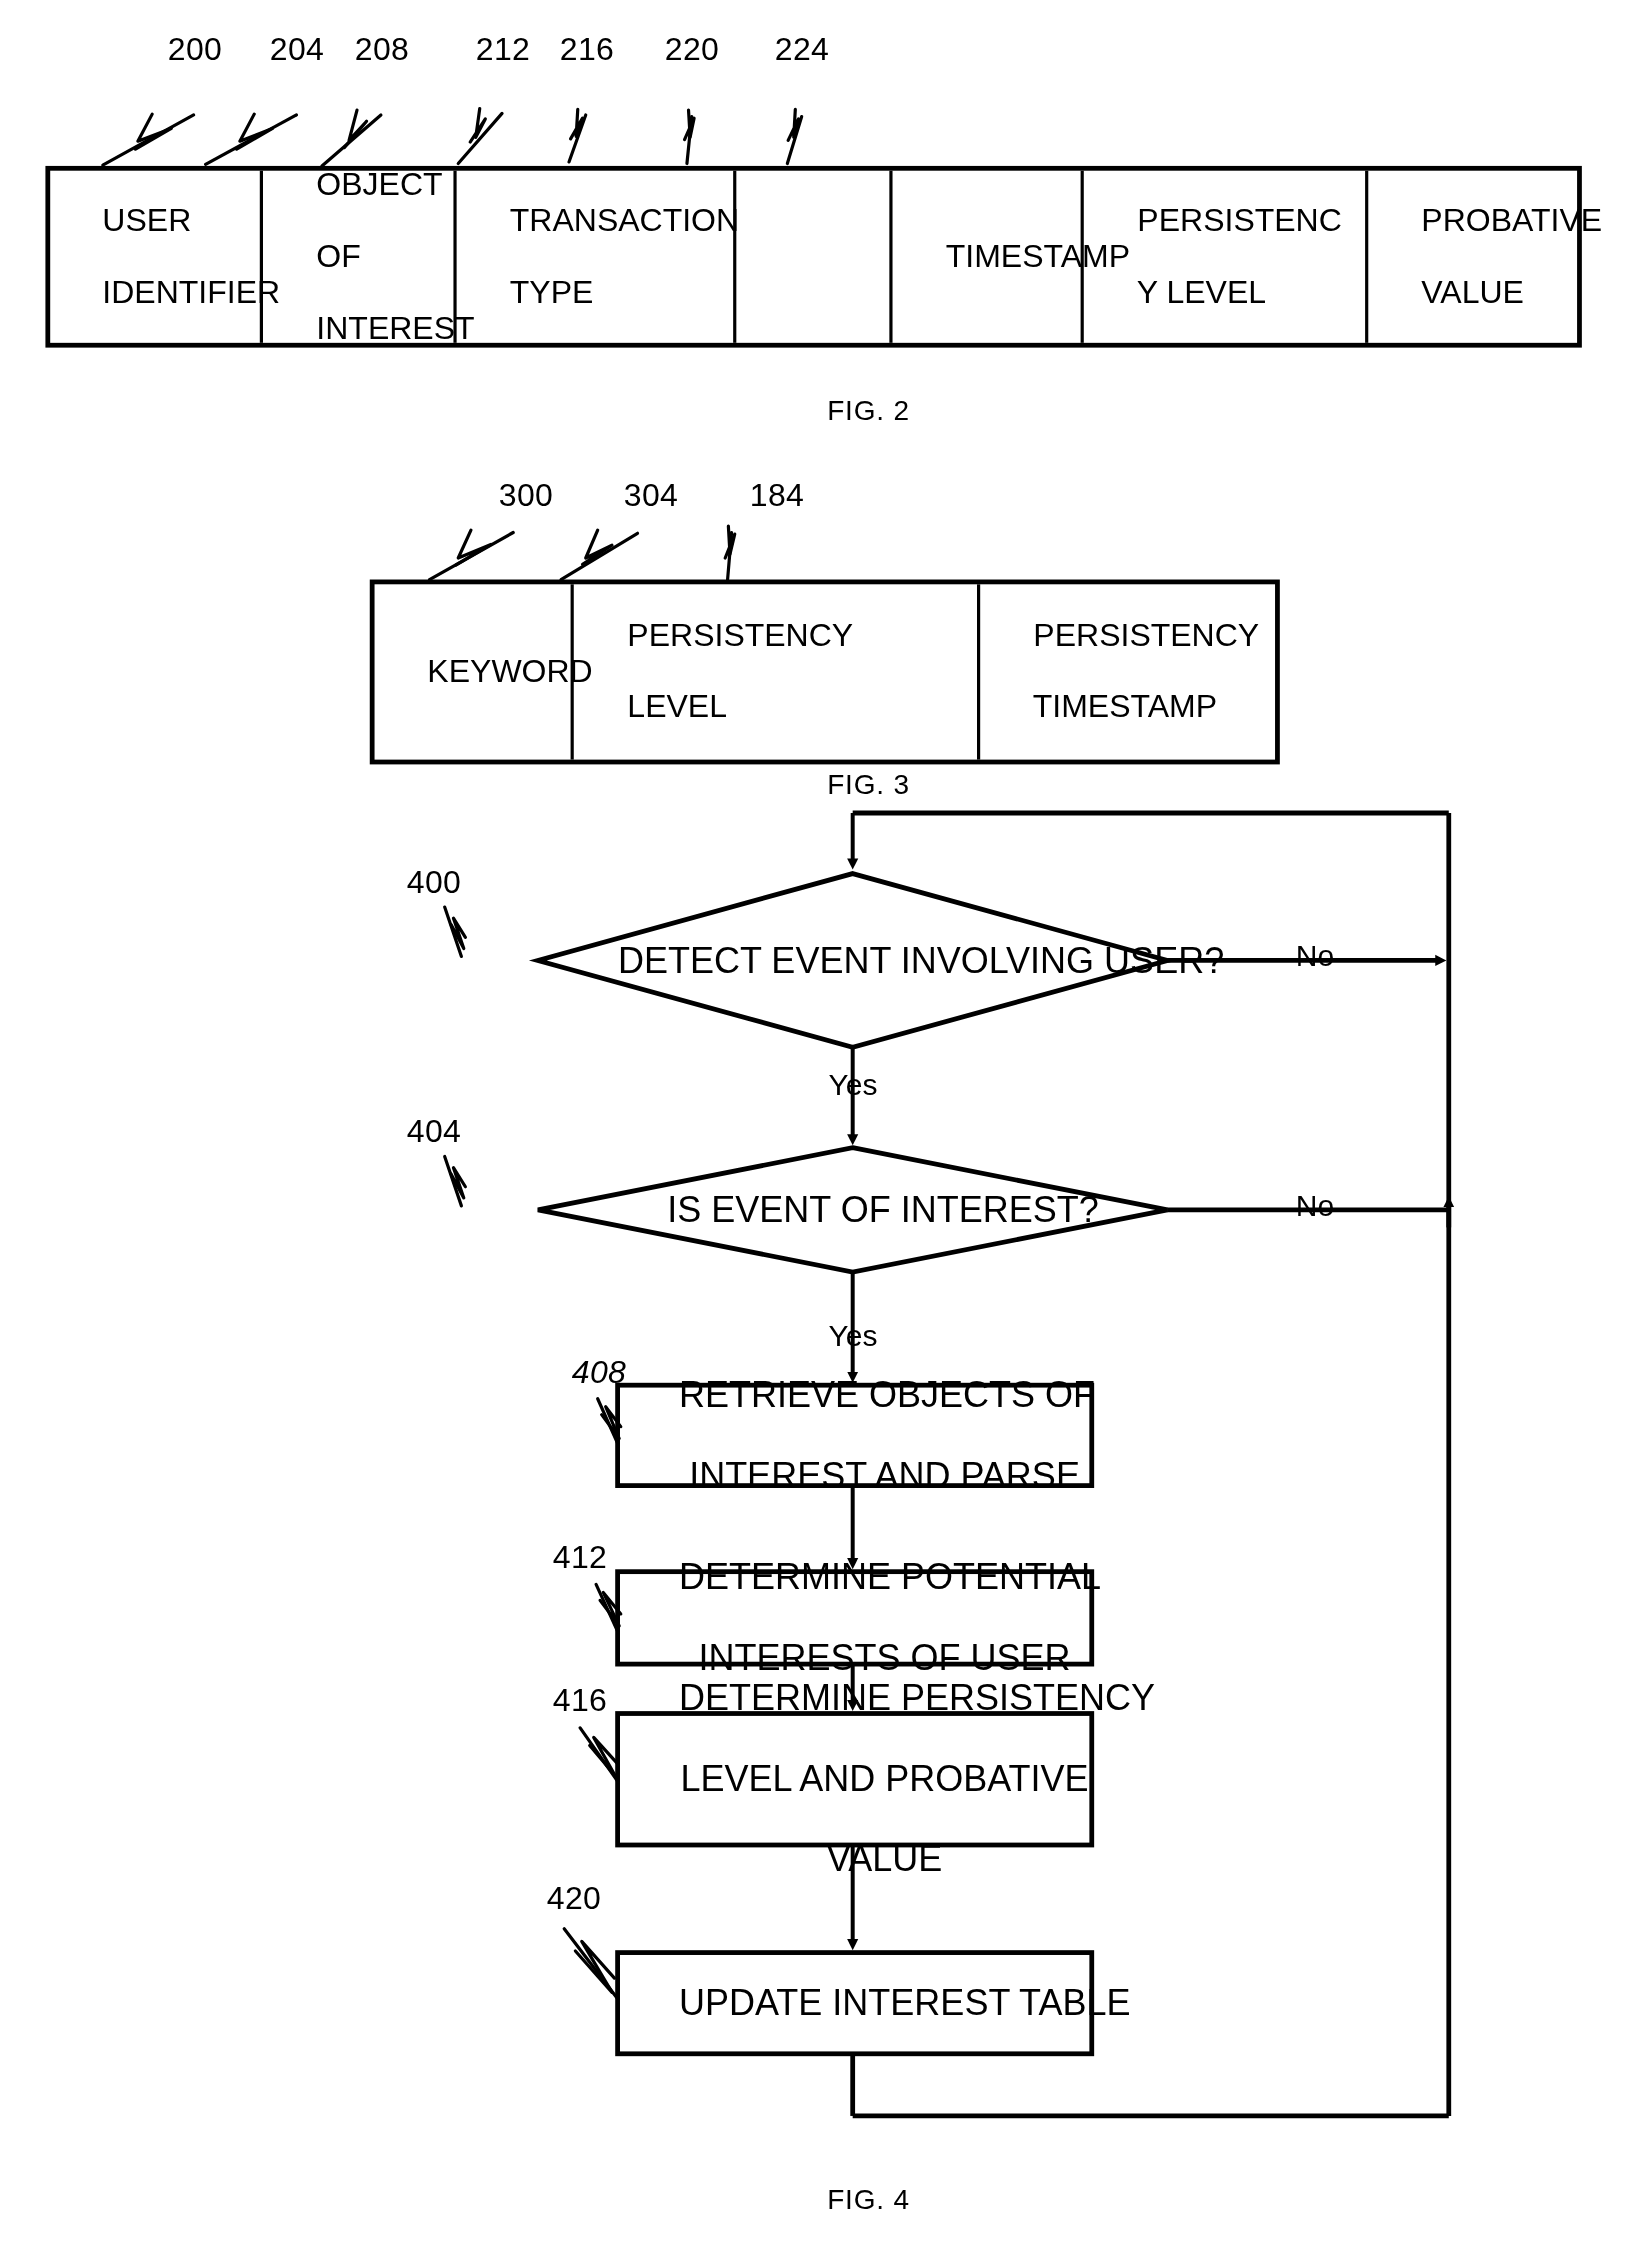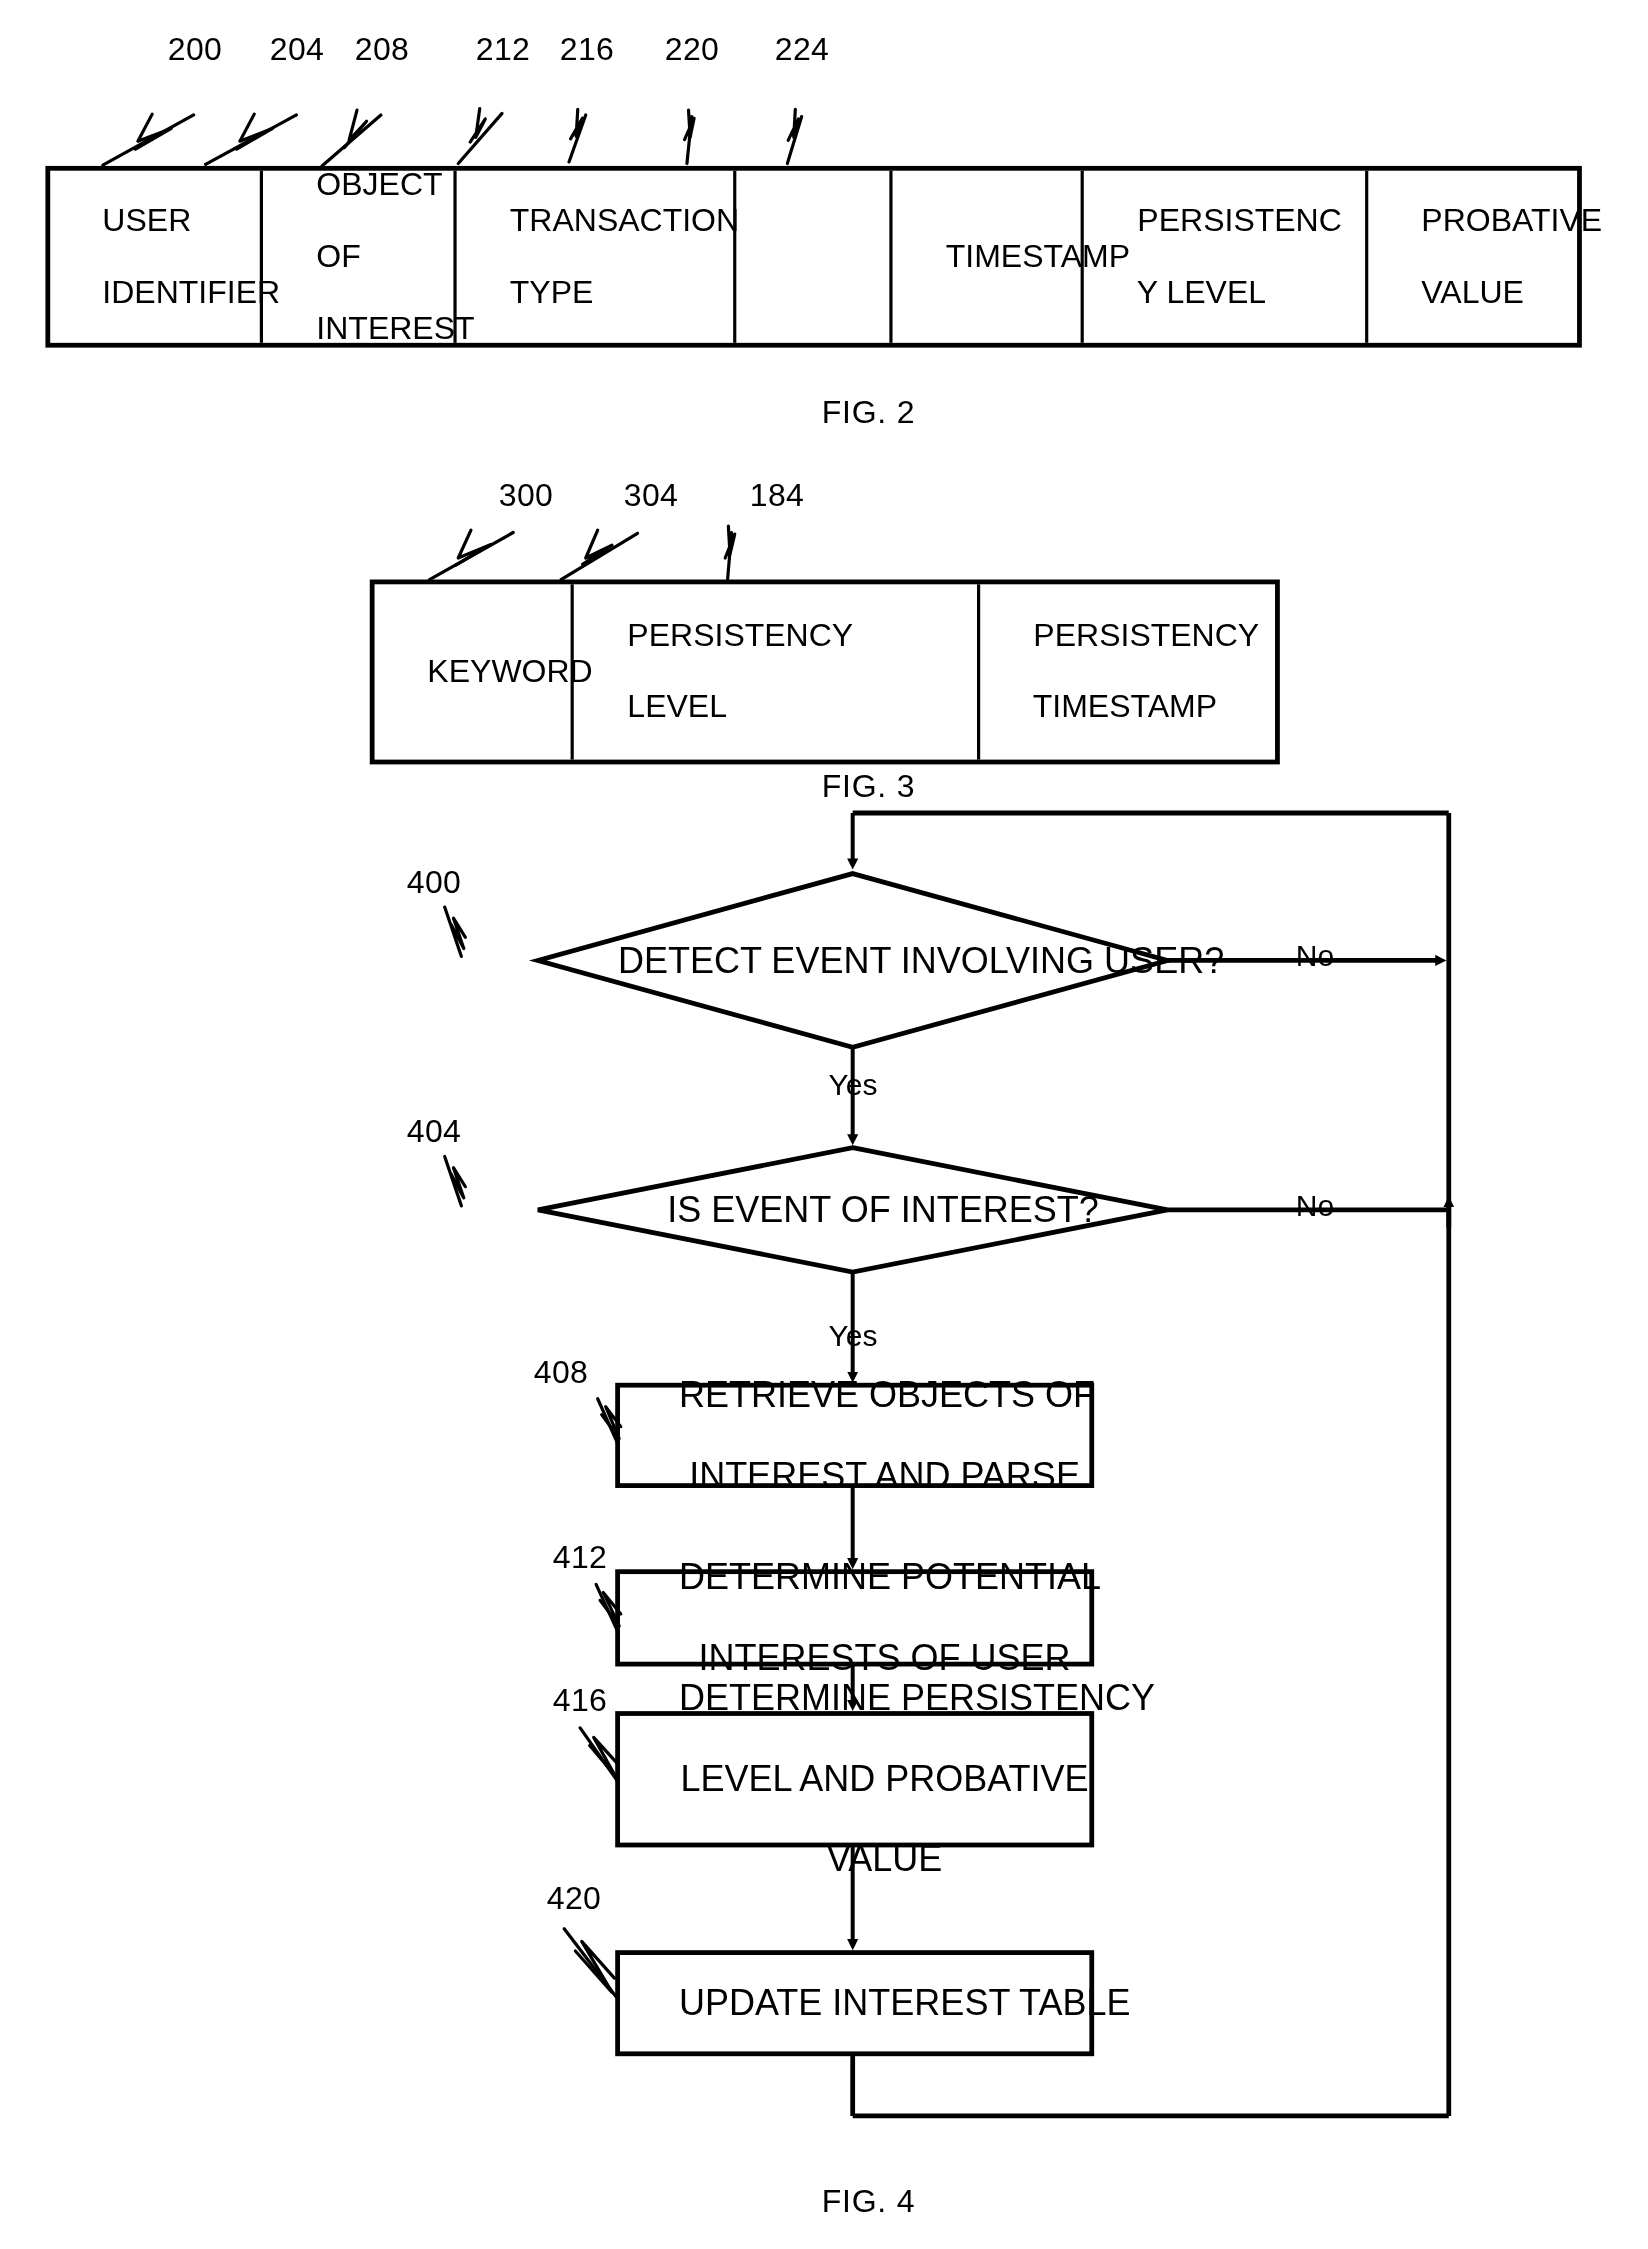--- a/index.html
+++ b/index.html
@@ -54,21 +54,21 @@
     font-size: 36px;
     text-align: center;
     letter-spacing: 0px;
   }
   
   .branch {
     font-size: 30px;
   }
   
   .caption {
-    font-size: 32px;
+    font-size: 28px;
     letter-spacing: 0.8px;
   }
   .centerbox {
     display: flex;
     align-items: center;
     justify-content: center;
     position: absolute;
   }
 </style>
 </head>
@@ -281,21 +281,21 @@
     <div class="lbl cellText t3" style="position:static; width:296px;">
       <span>PERSISTENCY</span><br>
       <span>TIMESTAMP</span>
     </div>
   </div>
 
   <div class="lbl caption" style="left:749px; top:769px; width:239px;">FIG. 3</div>
 
   <div class="lbl refnum" style="left:390px; top:865px; width:88px;">400</div>
   <div class="lbl refnum" style="left:390px; top:1114px; width:88px;">404</div>
-  <div class="lbl refnum" style="left:517px; top:1355px; width:88px;">408</div>
+  <div class="lbl refnum" style="left:555px; top:1355px; width:88px;font-style:italic;">408</div>
   <div class="lbl refnum" style="left:536px; top:1540px; width:88px;">412</div>
   <div class="lbl refnum" style="left:536px; top:1683px; width:88px;">416</div>
   <div class="lbl refnum" style="left:530px; top:1881px; width:88px;">420</div>
 
   <div class="centerbox" style="left:558px; top:925px; width:590px; height:72px;">
     <div class="lbl nodeText" style="position:static; width:590px;">
       <span>DETECT EVENT INVOLVING USER?</span>
     </div>
   </div>
 

